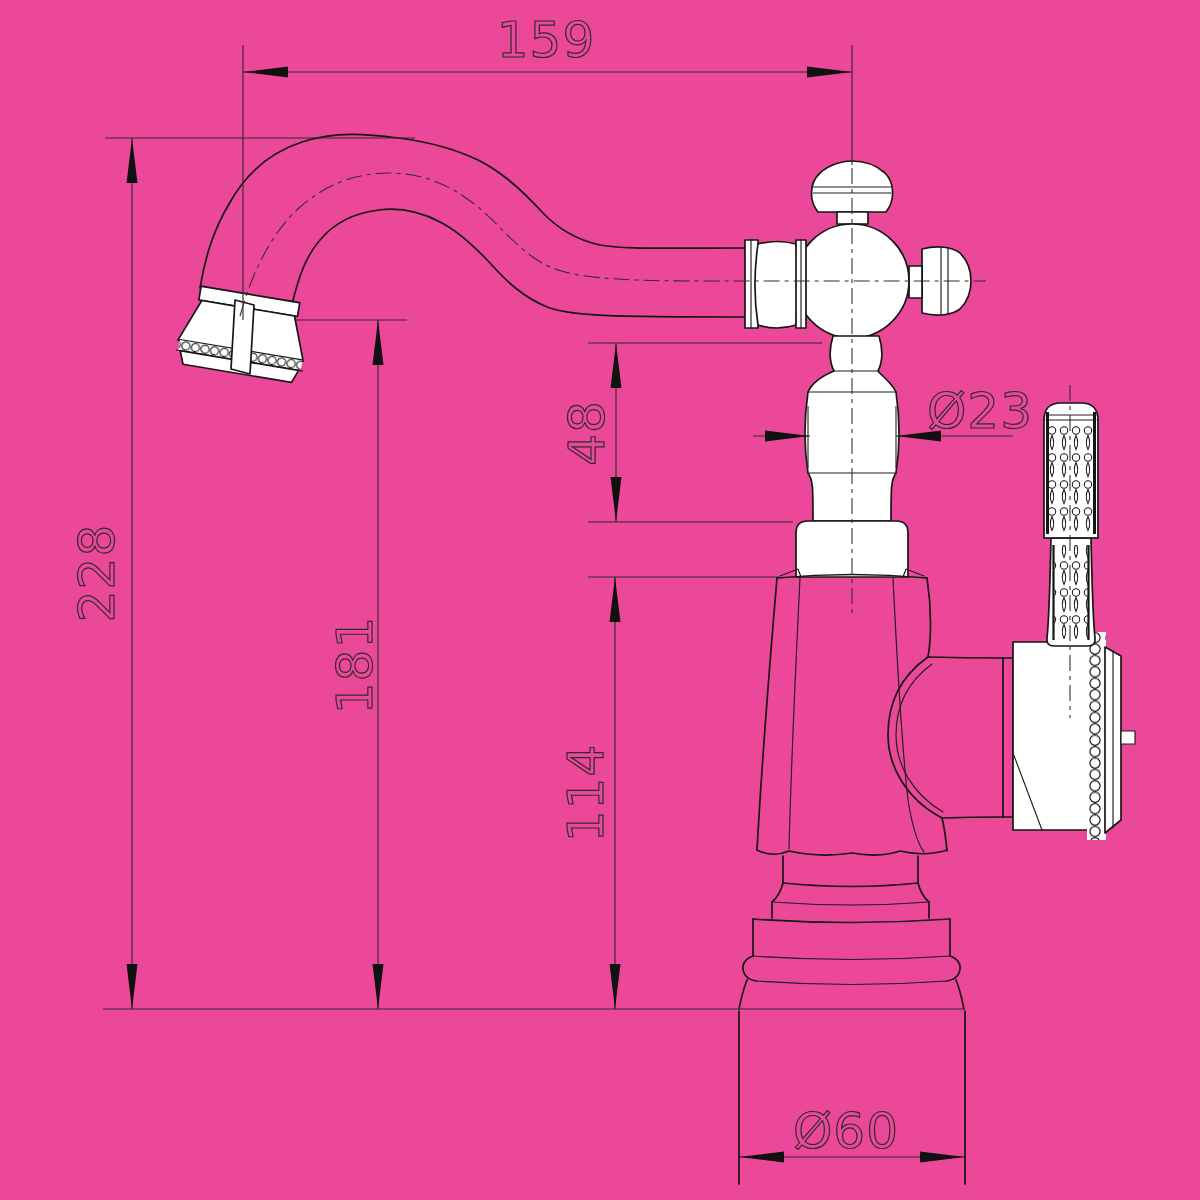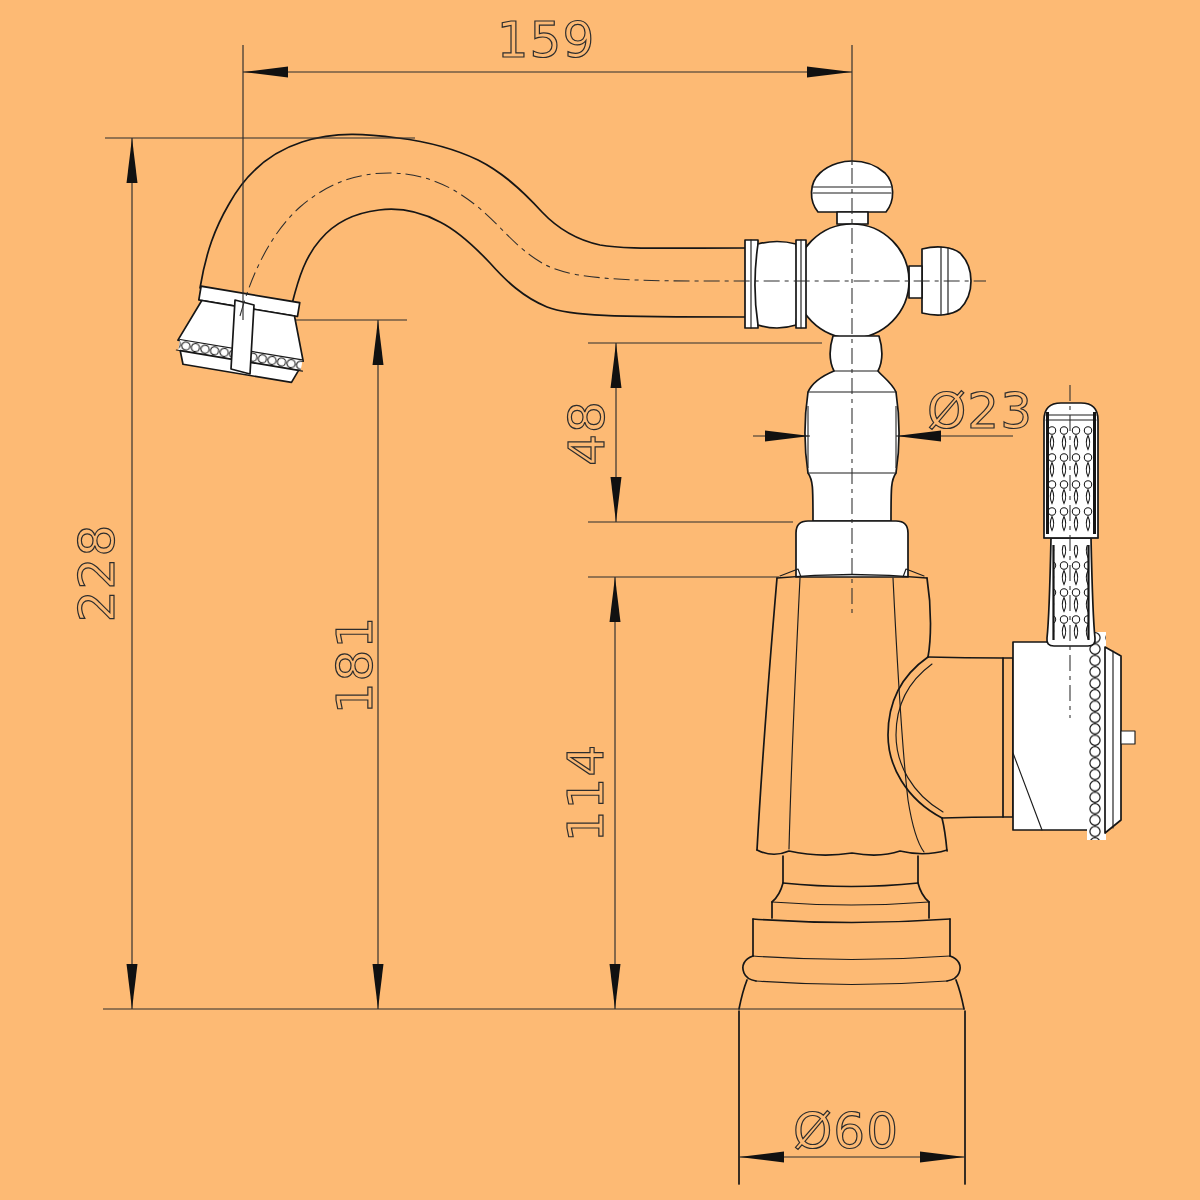--- a/index.html
+++ b/index.html
@@ -1,16 +1,16 @@
 <!DOCTYPE html>
 <html><head>
 <meta charset="utf-8">
 <style>
   html,body{margin:0;padding:0;background:#ffffff;}
-  .canvas{position:relative;width:1200px;height:1200px;background:#fdba74;overflow:hidden;
+  .canvas{position:relative;width:1200px;height:1200px;background:#ec4899;overflow:hidden;
           font-family:"DejaVu Sans", sans-serif;}
   svg{display:block;}
   
   .obj   {fill:none;stroke:#161616;stroke-width:1.7;stroke-linecap:round;stroke-linejoin:round;}
   .objthin{fill:none;stroke:#1c1c1c;stroke-width:1.15;stroke-linecap:round;stroke-linejoin:round;}
   .white {fill:#ffffff;stroke:#161616;stroke-width:1.7;stroke-linejoin:round;}
   .whitethin{fill:#ffffff;stroke:#1c1c1c;stroke-width:1.15;stroke-linejoin:round;}
   .dim   {fill:none;stroke:#2d2d2d;stroke-width:1.15;}
   .arrow {fill:#111111;stroke:none;}
   .cl    {fill:none;stroke:#2d2d2d;stroke-width:1.05;stroke-dasharray:16 5 4 5;}

